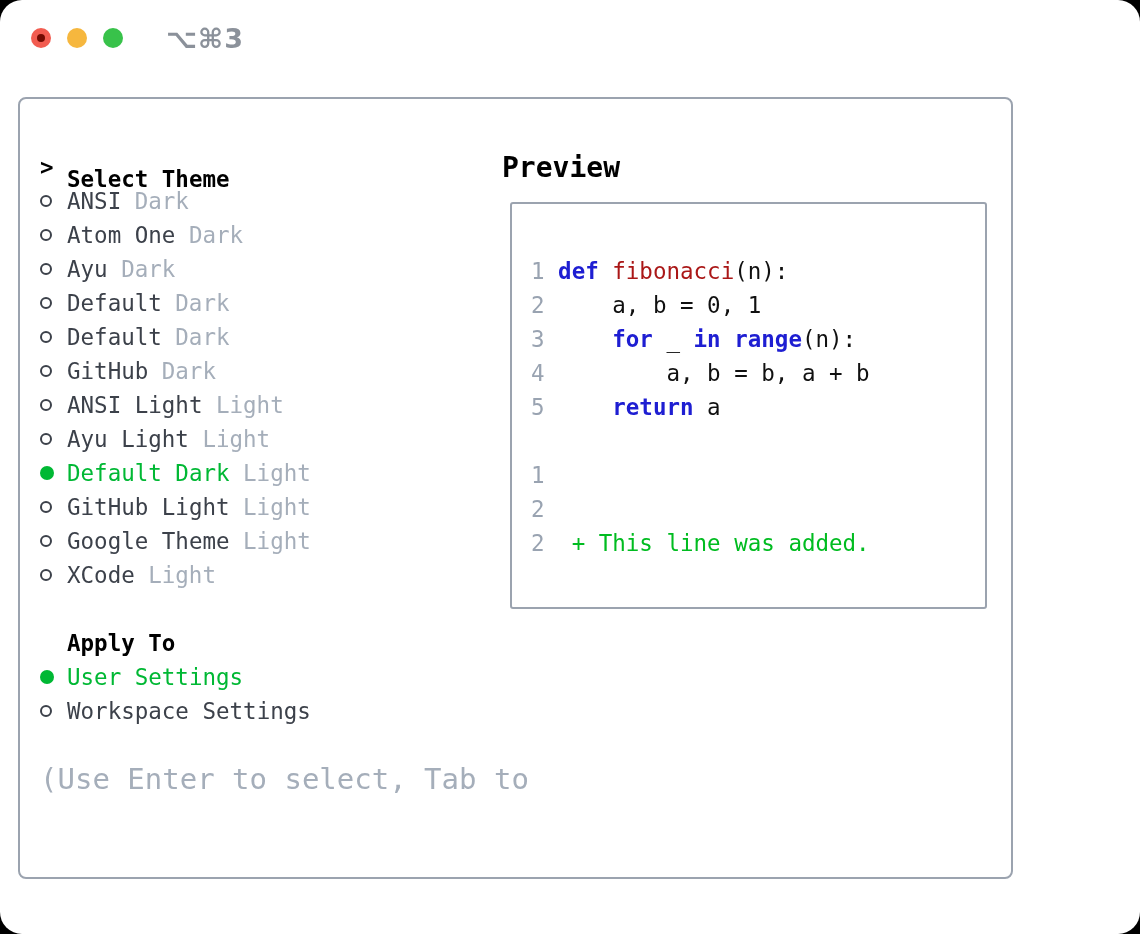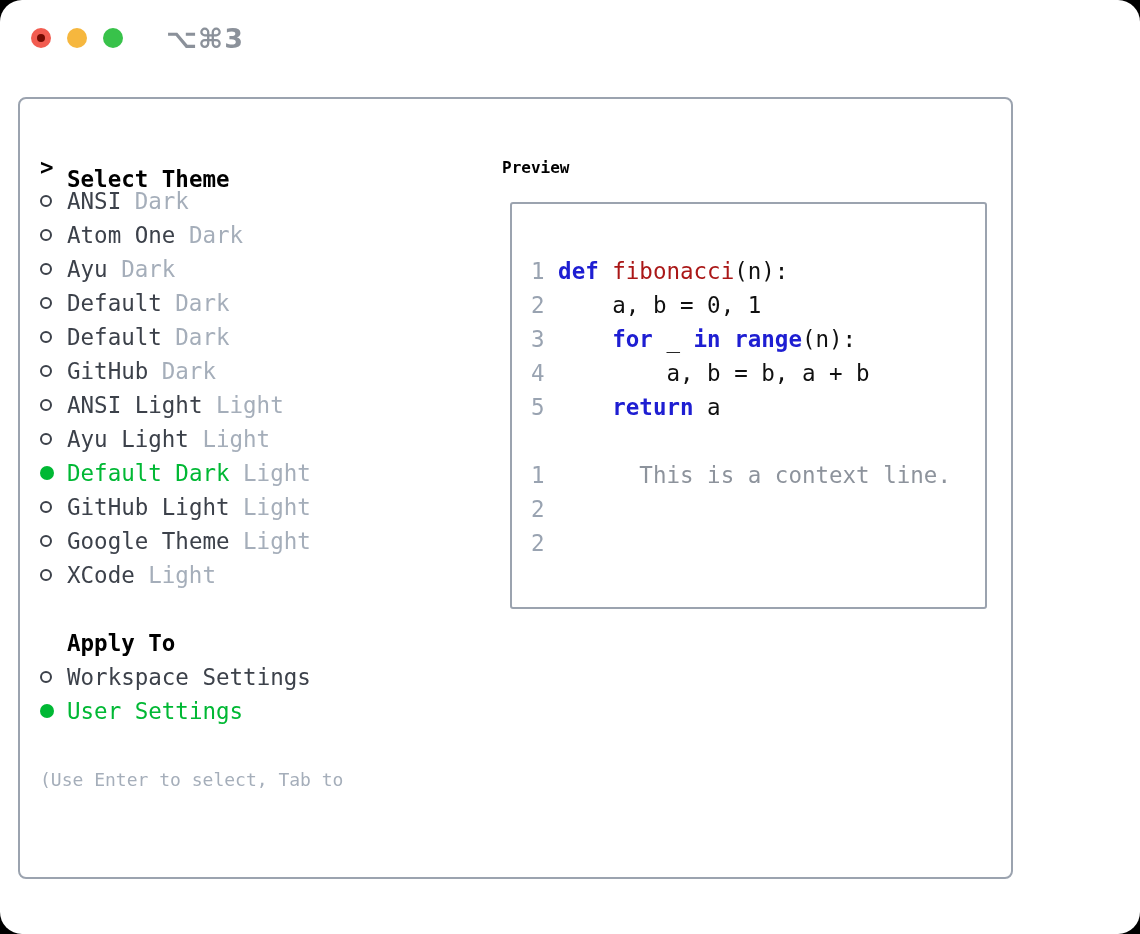--- a/index.html
+++ b/index.html
@@ -31,26 +31,26 @@
   .leftcol{position:absolute;left:20px;top:51px;}
   .row{height:34px;display:flex;align-items:center;font-size:22.5px;color:var(--item_text,#3c414a);}
   .cell{flex:0 0 27px;width:27px;display:flex;align-items:center;}
   .prompt{font-weight:bold;color:#000;font-size:22.5px;}
   .hdr{font-weight:bold;color:#000;margin-top:24px;}
   .subhdr{color:#000000;font-weight:bold;}
   .radio{width:12px;height:12px;border:2px solid var(--item_text,#3c414a);border-radius:50%;box-sizing:border-box;}
   .radio.sel{width:14px;height:14px;border:none;background:var(--accent_green,#00b834);}
   .label.sel{color:var(--accent_green,#00b834);}
   .tag{color:var(--dim_gray,#a5aeba);margin-left:13.5px;}
-  .hintline{height:34px;display:flex;align-items:center;font-size:18px;color:var(--dim_gray,#a5aeba);white-space:pre;text-align:center;}
+  .hintline{height:34px;display:flex;align-items:center;font-size:29px;color:var(--dim_gray,#a5aeba);white-space:pre;text-align:center;}
   .spacer{height:34px;}
   
   .preview-title{
     position:absolute;left:482px;top:51px;height:34px;display:flex;align-items:center;
-    font-weight:bold;font-size:16px;color:#000;
+    font-weight:bold;font-size:28px;color:#000;
   }
   .pbox{
     position:absolute;left:490px;top:103px;width:473px;height:403px;
     border:2px solid var(--border_gray,#9ba3af);border-radius:3px;background:#fff;
   }
   .codeblock{position:absolute;left:19px;top:50px;}
   .cline{height:34px;display:flex;align-items:center;font-size:22.5px;white-space:pre;}
   .cline span{white-space:pre;}
   .seg-ln{color:var(--line_number_gray,#99a3b1);}
   .seg-kw{color:var(--keyword_blue,#1e1ed2);font-weight:bold;}
@@ -174,46 +174,46 @@
       <div class="spacer"></div>
 
       <div class="row">
         <span class="cell"></span>
         <span class="subhdr">Apply To</span>
       </div>
 
       <div id="apply-list">
           <div class="row">
             <span class="cell">
+              <span class="radio sel"></span>
+            </span>
+            <span class="label sel">User Settings</span>
+          </div>
+          <div class="row">
+            <span class="cell">
               <span class="radio"></span>
             </span>
             <span class="label">Workspace Settings</span>
-          </div>
-          <div class="row">
-            <span class="cell">
-              <span class="radio sel"></span>
-            </span>
-            <span class="label sel">User Settings</span>
           </div>
         </div>
 
       <div class="spacer"></div>
 
       <div class="hintline">(Use Enter to select, Tab to</div>
     </div>
 
     <div class="preview-title">Preview</div>
     <div class="pbox">
       <div class="codeblock" id="codeblock">
           <div class="cline"><span class="seg-ln">1</span><span class="seg-code"> </span><span class="seg-kw">def</span><span class="seg-code"> </span><span class="seg-fn">fibonacci</span><span class="seg-code">(n):</span></div>
           <div class="cline"><span class="seg-ln">2</span><span class="seg-code">     a, b = 0, 1</span></div>
           <div class="cline"><span class="seg-ln">3</span><span class="seg-code">     </span><span class="seg-kw">for</span><span class="seg-code"> _ </span><span class="seg-kw">in</span><span class="seg-code"> </span><span class="seg-kw">range</span><span class="seg-code">(n):</span></div>
           <div class="cline"><span class="seg-ln">4</span><span class="seg-code">         a, b = b, a + b</span></div>
           <div class="cline"><span class="seg-ln">5</span><span class="seg-code">     </span><span class="seg-kw">return</span><span class="seg-code"> a</span></div>
           <div class="cline"></div>
-          <div class="cline"><span class="seg-ln">1</span><span class="seg-ctx">       This is a context line.</span></div>
+          <div class="cline"><span class="seg-ln">1</span></div>
           <div class="cline"><span class="seg-ln">2</span></div>
-          <div class="cline"><span class="seg-ln">2</span></div>
+          <div class="cline"><span class="seg-ln">2</span><span class="seg-add">  + This line was added.</span></div>
         </div>
     </div>
 
   </div>
 </div>
 
 </body></html>

